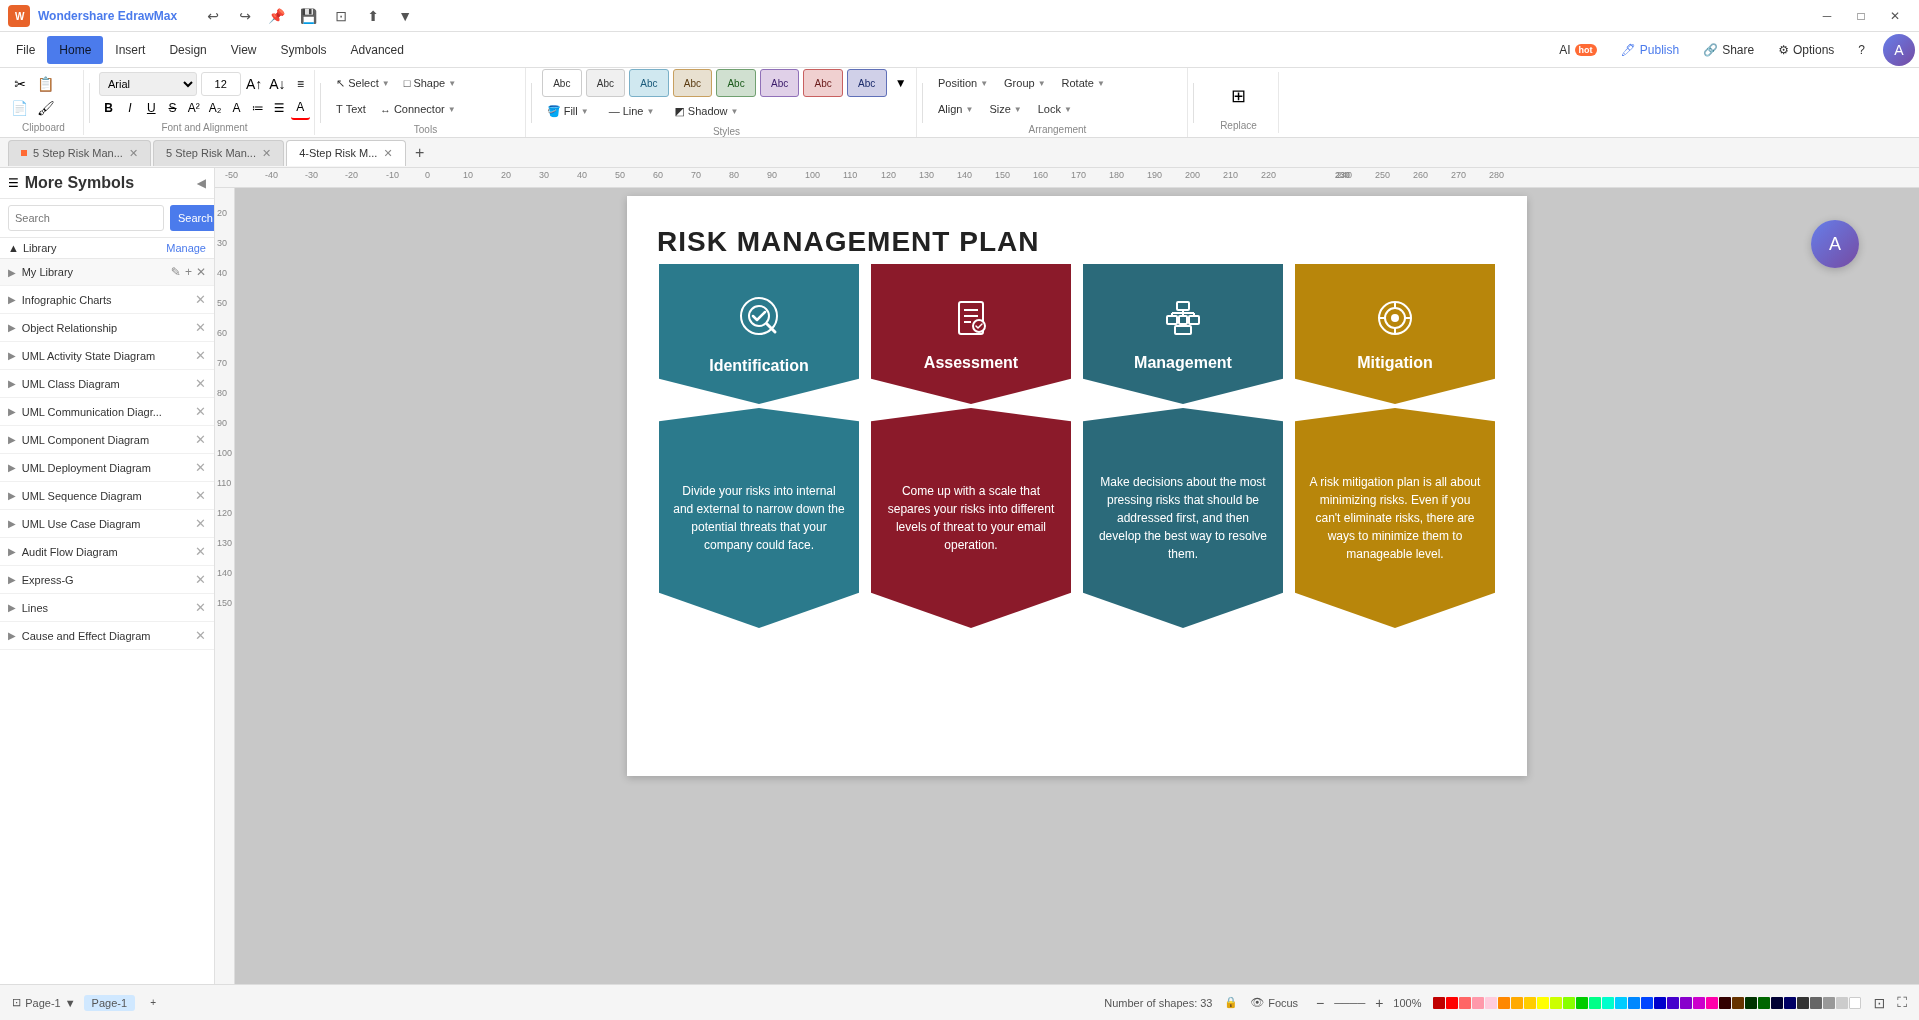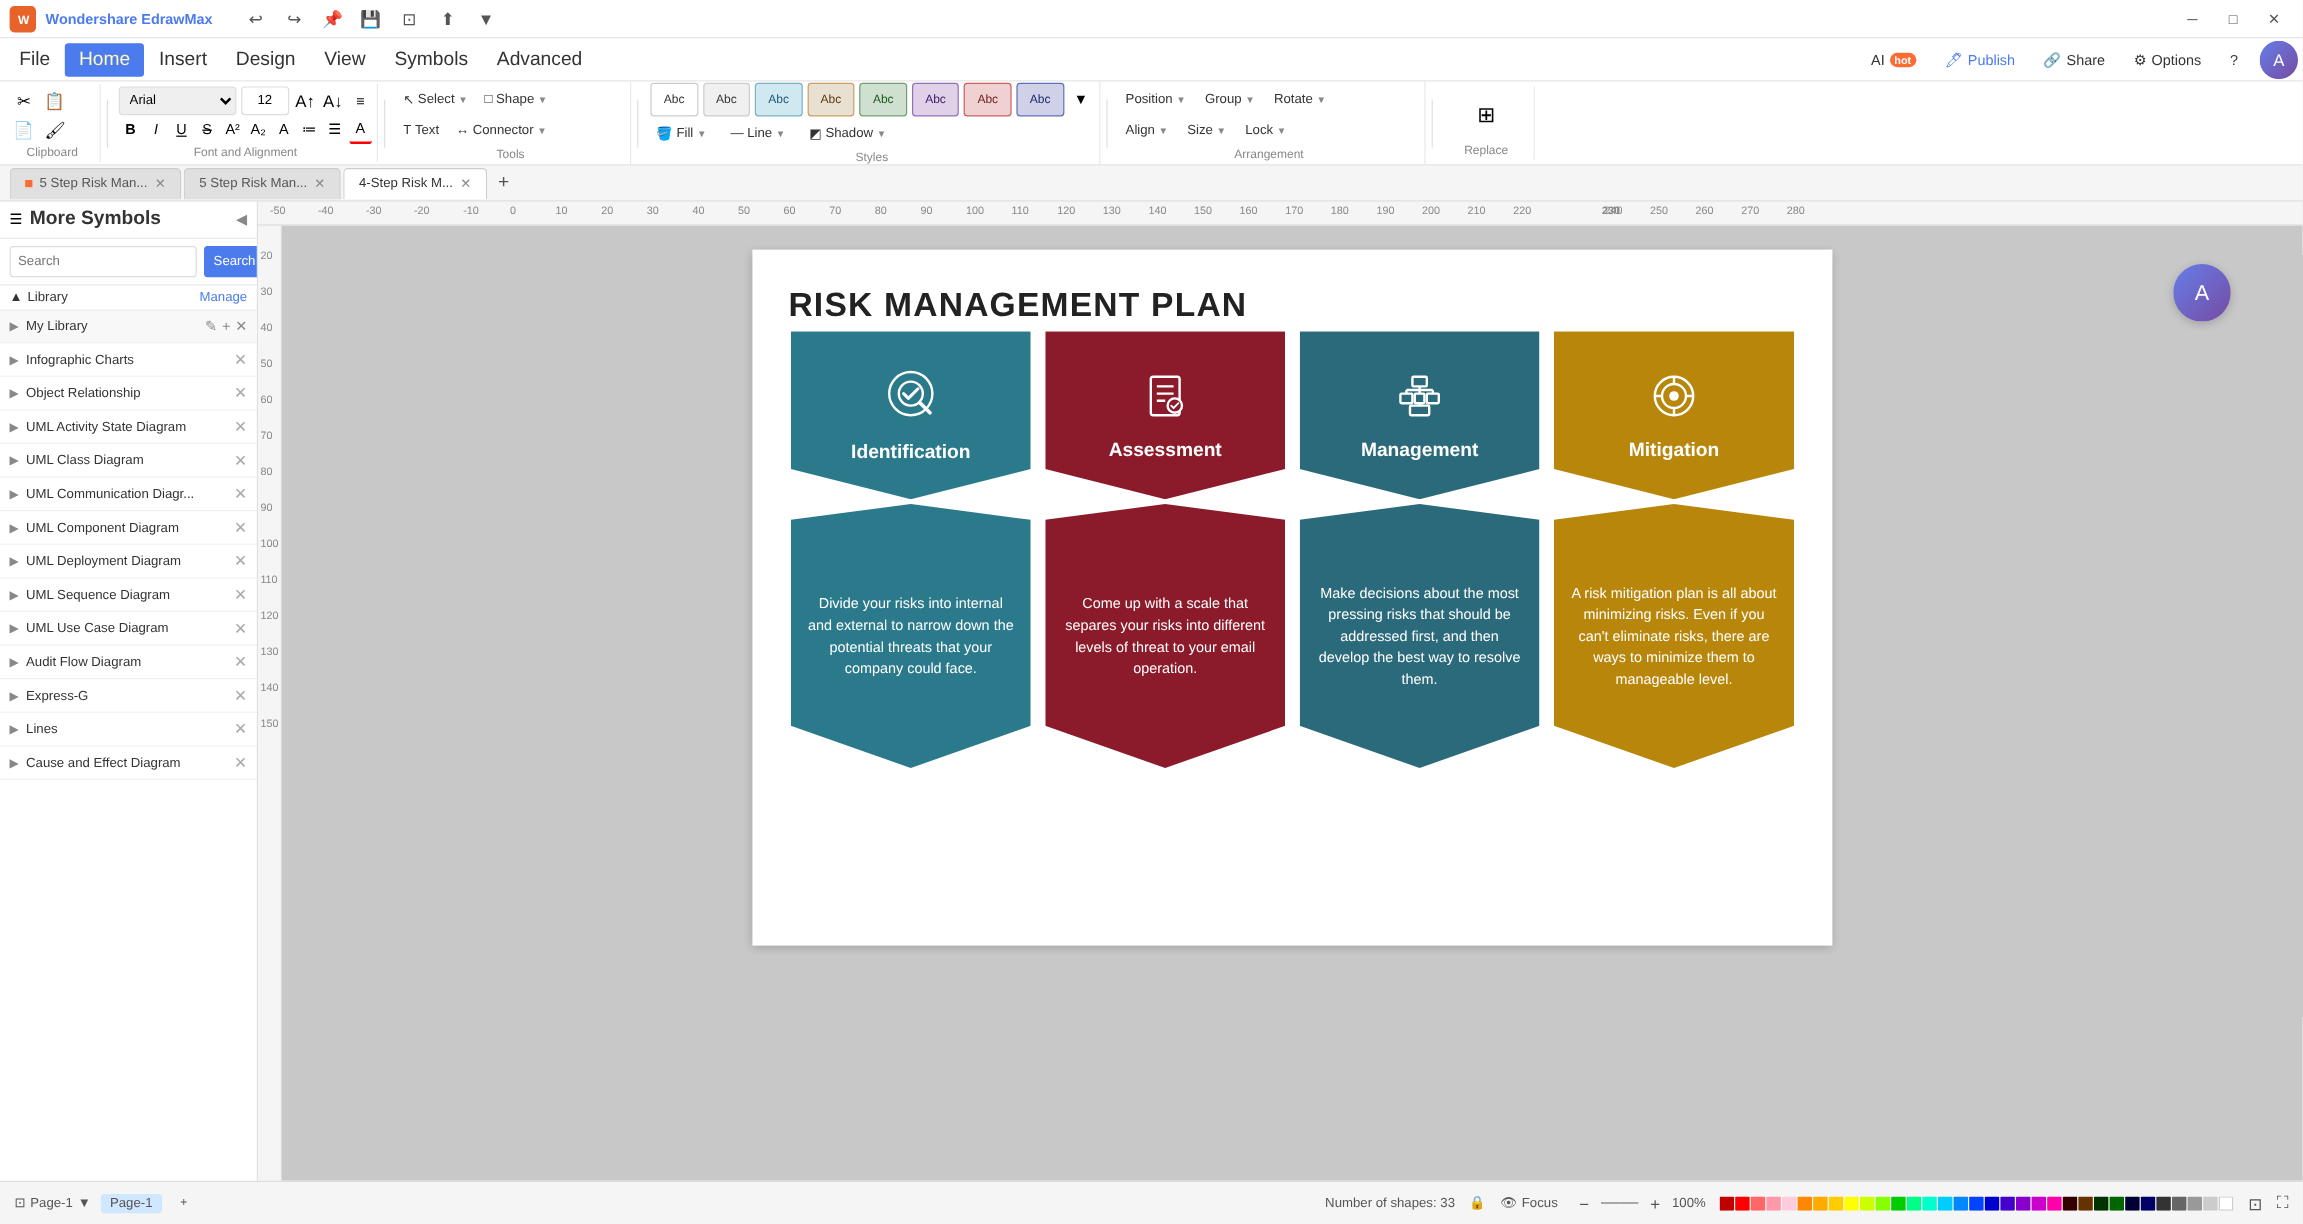--- a/index.html
+++ b/index.html
@@ -26,30 +26,30 @@
     #menubar {
       height: 36px;
       background: #fff;
       display: flex;
       align-items: center;
       padding: 0 4px;
       border-bottom: 1px solid #e0e0e0;
     }
     .menu-item {
       padding: 4px 12px;
-      font-size: 16px;
+      font-size: 12px;
       color: #333;
       cursor: pointer;
       border-radius: 3px;
       height: 28px;
       display: flex;
       align-items: center;
       text-align: right;
     }
-    .menu-item.active { background: #4b7bec; color: #fef9c3; border-radius: 3px; }
+    .menu-item.active { background: #4b7bec; color: #0f172a; border-radius: 3px; }
     .menu-right { margin-left: auto; display: flex; align-items: center; gap: 4px; }
     .menu-right-btn { padding: 4px 10px; font-size: 12px; color: #333; cursor: pointer; display: flex; align-items: center; gap: 4px; border-radius: 3px; height: 28px; }
     .publish-btn { color: #4b7bec; font-weight: 500; }
     .ai-btn { display: flex; align-items: center; gap: 4px; }
     .ai-badge { background: #ff6b35; color: white; font-size: 9px; padding: 1px 4px; border-radius: 8px; font-weight: bold; }
 
     
     #toolbar {
       height: 70px;
       background: #fff;
@@ -185,21 +185,21 @@
       position: relative;
     }
     .canvas {
       flex: 1;
       background: #c8c8c8;
       overflow: auto;
       position: relative;
       display: flex;
       align-items: flex-start;
       justify-content: center;
-      padding: 20px;
+      padding: 8px;
     }
     .diagram-page {
       background: white;
       width: 900px;
       min-height: 580px;
       box-shadow: 0 2px 8px rgba(0,0,0,0.2);
       padding: 30px;
       position: relative;
     }
 

